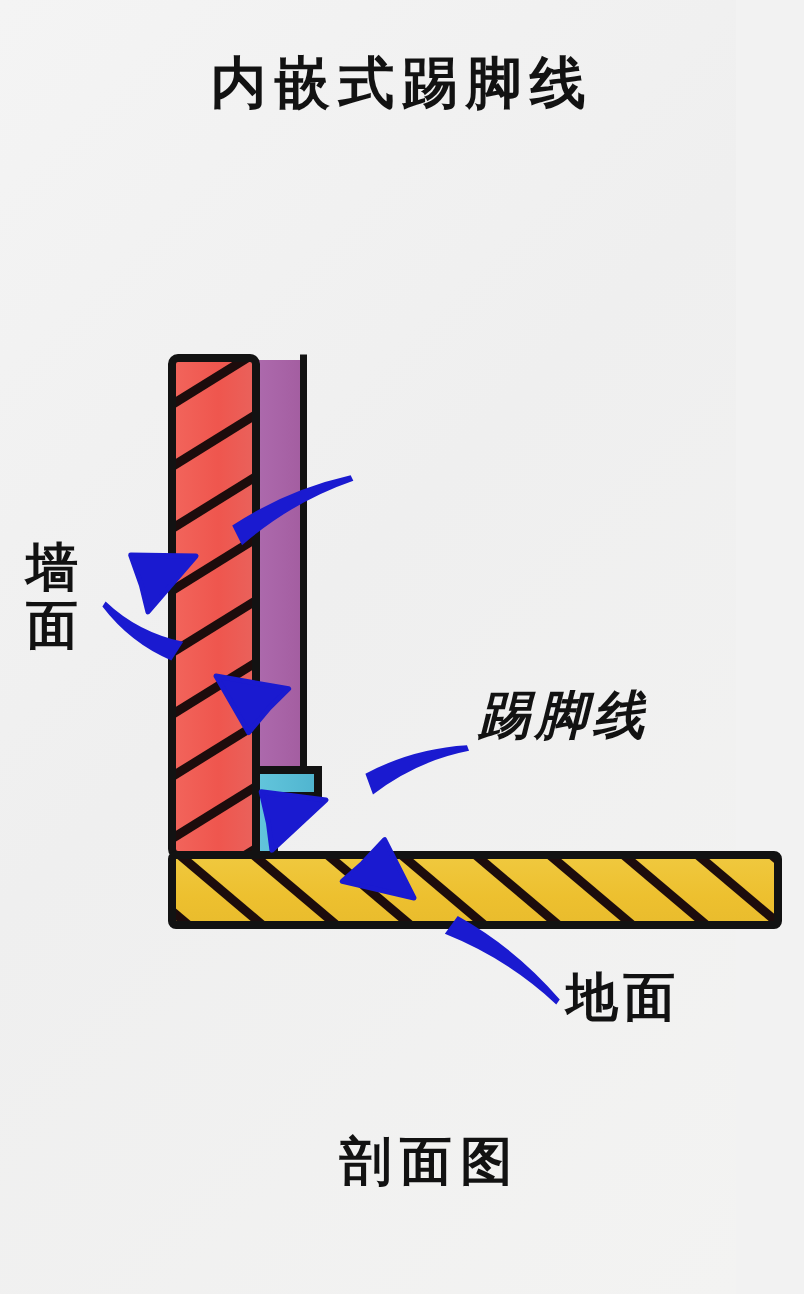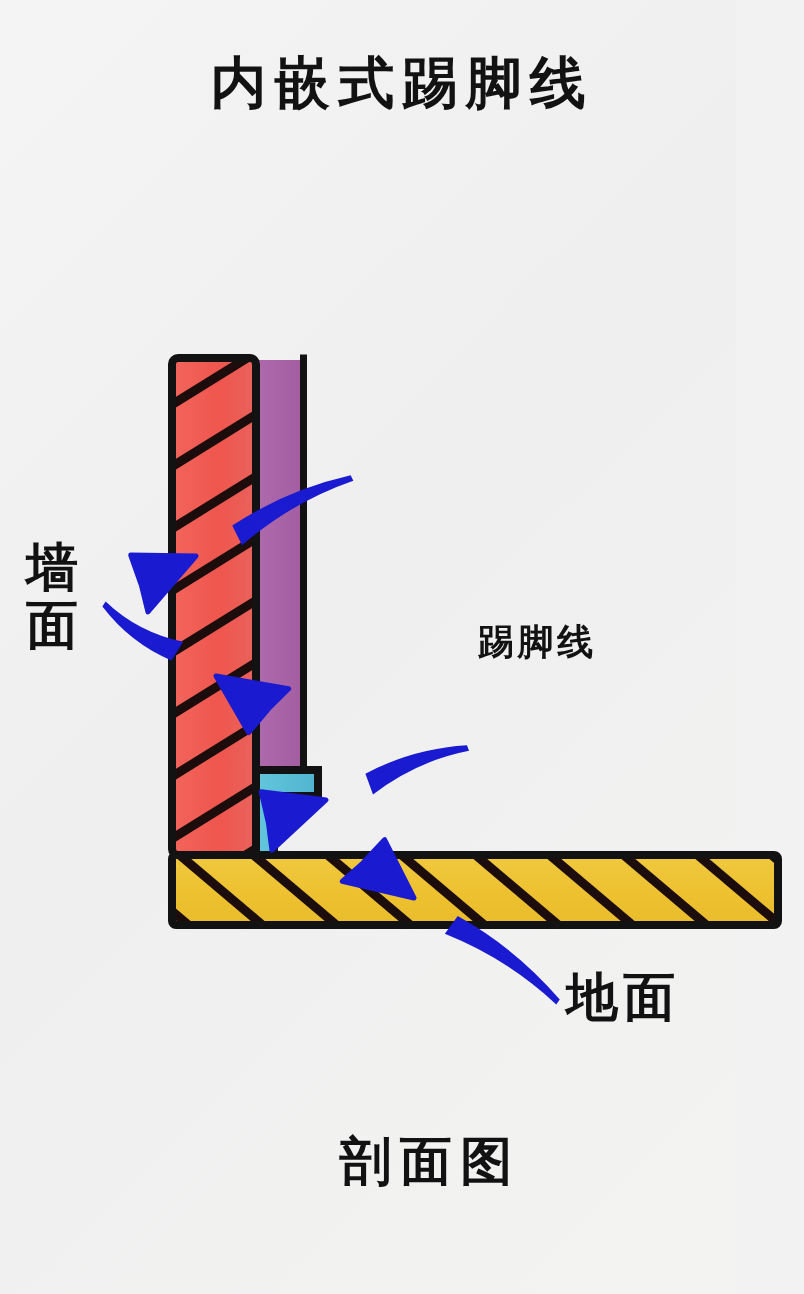--- a/index.html
+++ b/index.html
@@ -61,22 +61,23 @@
   }
   #label-wall-text {
     left: 26px;
     top: 538px;
     font-size: 52px;
     width: 110px;
     text-align: left;
   }
   #label-baseboard-text {
     left: 478px;
-    top: 622px;
-    font-size: 36px;
+    top: 686px;
+    font-size: 52px;
+    font-style: italic;
   }
   #label-ground-text {
     left: 566px;
     top: 968px;
     font-size: 52px;
     text-align: center;
   }
 </style>
 </head>
 <body>

